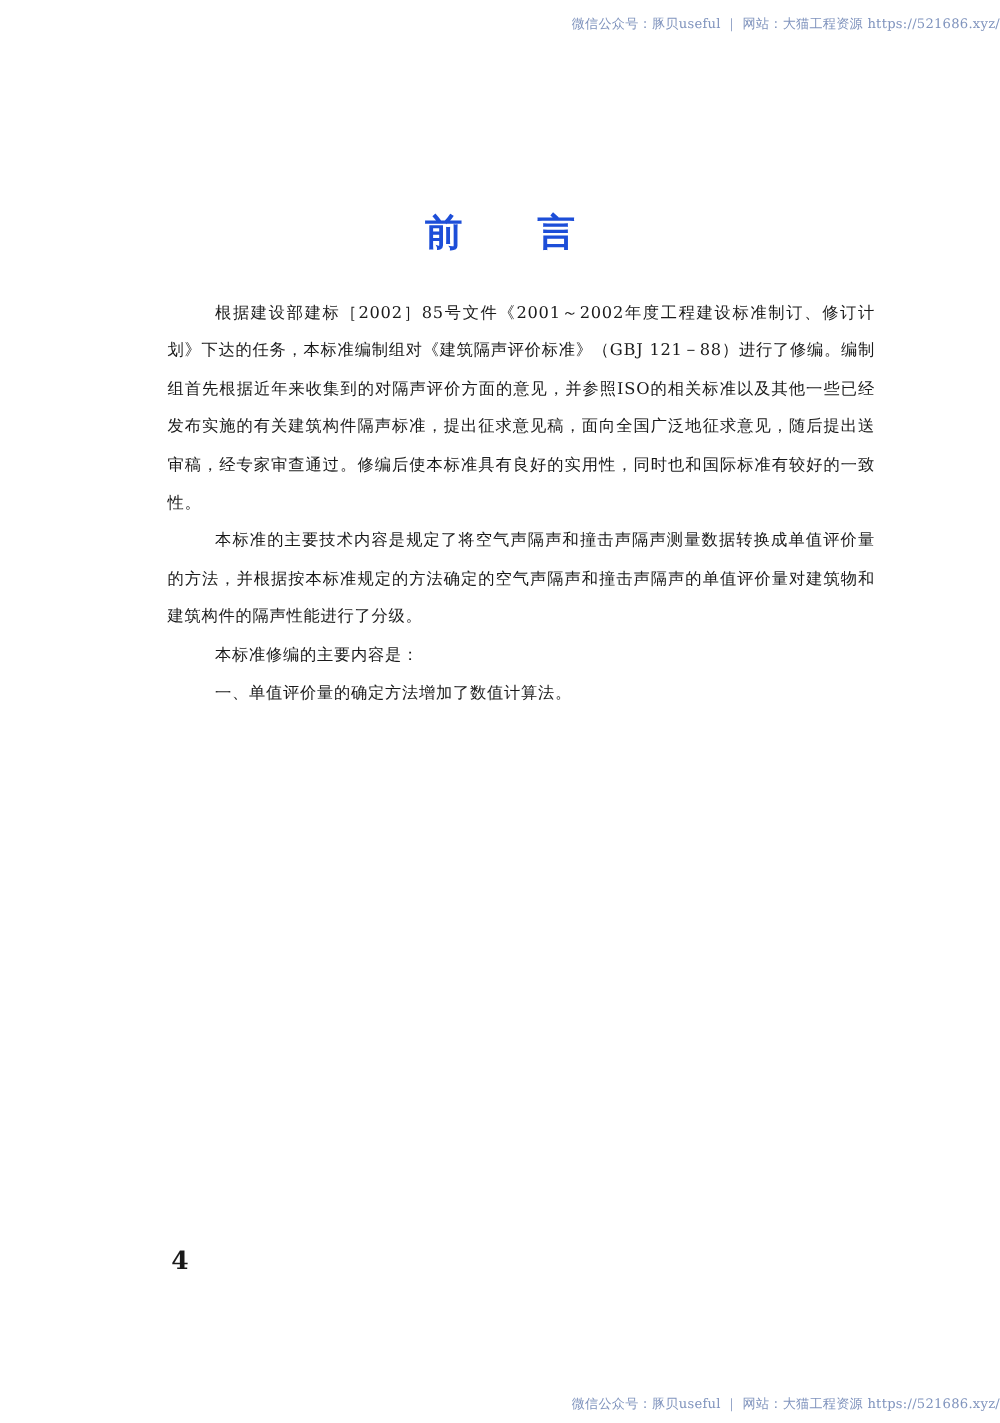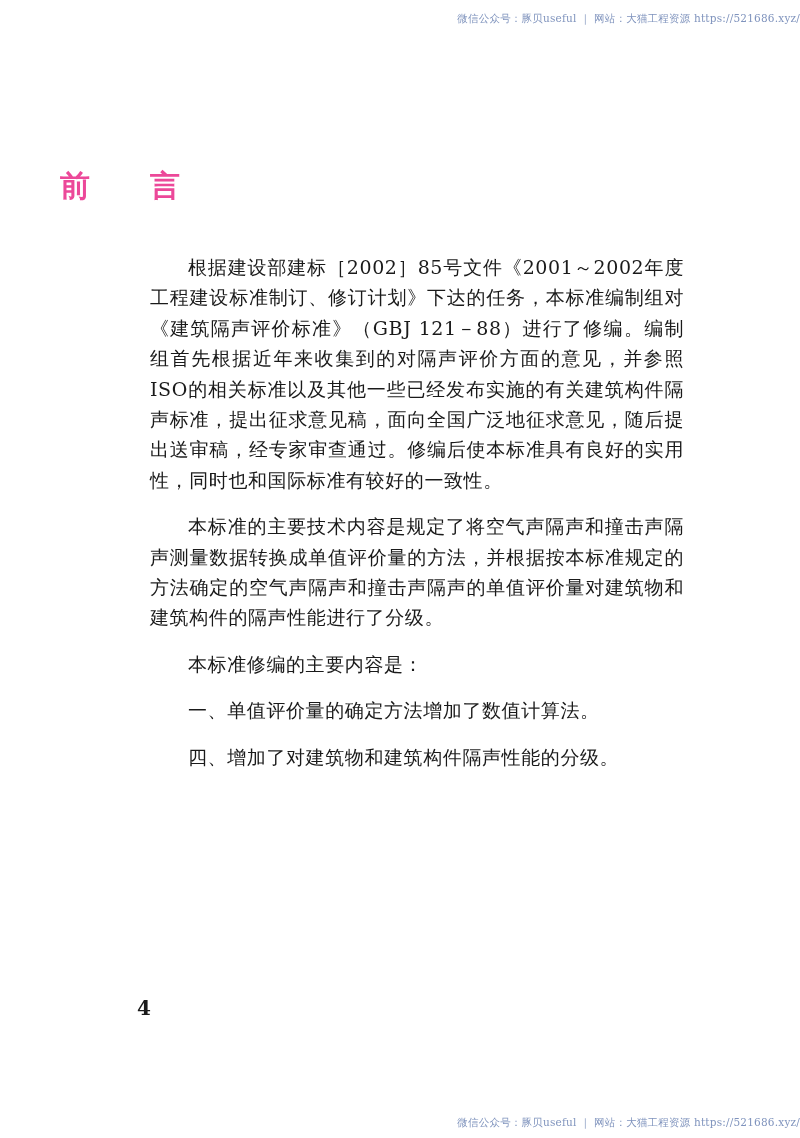--- a/index.html
+++ b/index.html
@@ -3,39 +3,38 @@
 <meta charset="utf-8">
 <style>
   html, body { margin: 0; padding: 0; background: #ffffff; }
   body { width: 800px; height: 1138px; position: relative; overflow: hidden;
          font-family: "DejaVu Serif", "Liberation Serif", serif; color: #1a1a1a; }
   .watermark { position: absolute; left: 0; width: 800px; text-align: right;
                font-size: 10.5px; color: #7f93bd; letter-spacing: 0.2px;
                font-family: "DejaVu Serif", serif; }
   .wm-top { top: 12px; }
   .wm-bottom { top: 1116px; }
-  .title { position: absolute; top: 146px; left: 0; width: 800px; 
+  .title { position: absolute; top: 146px; left: 0; width: 800px; text-align: center;
            font-size: 30px; font-weight: bold; letter-spacing: 60px; text-indent: 60px;
-           font-family: "DejaVu Sans", sans-serif; color: #ec4899; }
+           font-family: "DejaVu Sans", sans-serif; color: #1d4ed8; }
   .content { position: absolute; top: 236px; left: 134px; width: 566px; }
-  .para { margin: 16px; font-size: 19px; line-height: 30.4px; text-align: justify;
+  .para { margin: 0; font-size: 13px; line-height: 30.4px; text-align: justify;
           text-indent: 38px; letter-spacing: 0.6px; }
   .page-number { position: absolute; top: 996px; left: 137px; font-size: 20px;
                  font-weight: bold; font-family: "DejaVu Serif", serif; }
 </style>
 </head>
 <body>
 
 <div class="watermark wm-top">微信公众号：豚贝useful ｜ 网站：大猫工程资源 https://521686.xyz/</div>
 
 <h1 class="title">前言</h1>
 
 <div class="content">
   <p class="para">根据建设部建标［2002］85号文件《2001～2002年度工程建设标准制订、修订计划》下达的任务，本标准编制组对《建筑隔声评价标准》（GBJ 121－88）进行了修编。编制组首先根据近年来收集到的对隔声评价方面的意见，并参照ISO的相关标准以及其他一些已经发布实施的有关建筑构件隔声标准，提出征求意见稿，面向全国广泛地征求意见，随后提出送审稿，经专家审查通过。修编后使本标准具有良好的实用性，同时也和国际标准有较好的一致性。</p>
   <p class="para">本标准的主要技术内容是规定了将空气声隔声和撞击声隔声测量数据转换成单值评价量的方法，并根据按本标准规定的方法确定的空气声隔声和撞击声隔声的单值评价量对建筑物和建筑构件的隔声性能进行了分级。</p>
   <p class="para">本标准修编的主要内容是：</p>
   <p class="para">一、单值评价量的确定方法增加了数值计算法。</p>
-  <p class="para">四、增加了对建筑物和建筑构件隔声性能的分级。</p>
 </div>
 
 <div class="page-number">4</div>
 
 <div class="watermark wm-bottom">微信公众号：豚贝useful ｜ 网站：大猫工程资源 https://521686.xyz/</div>
 
 </body></html>

